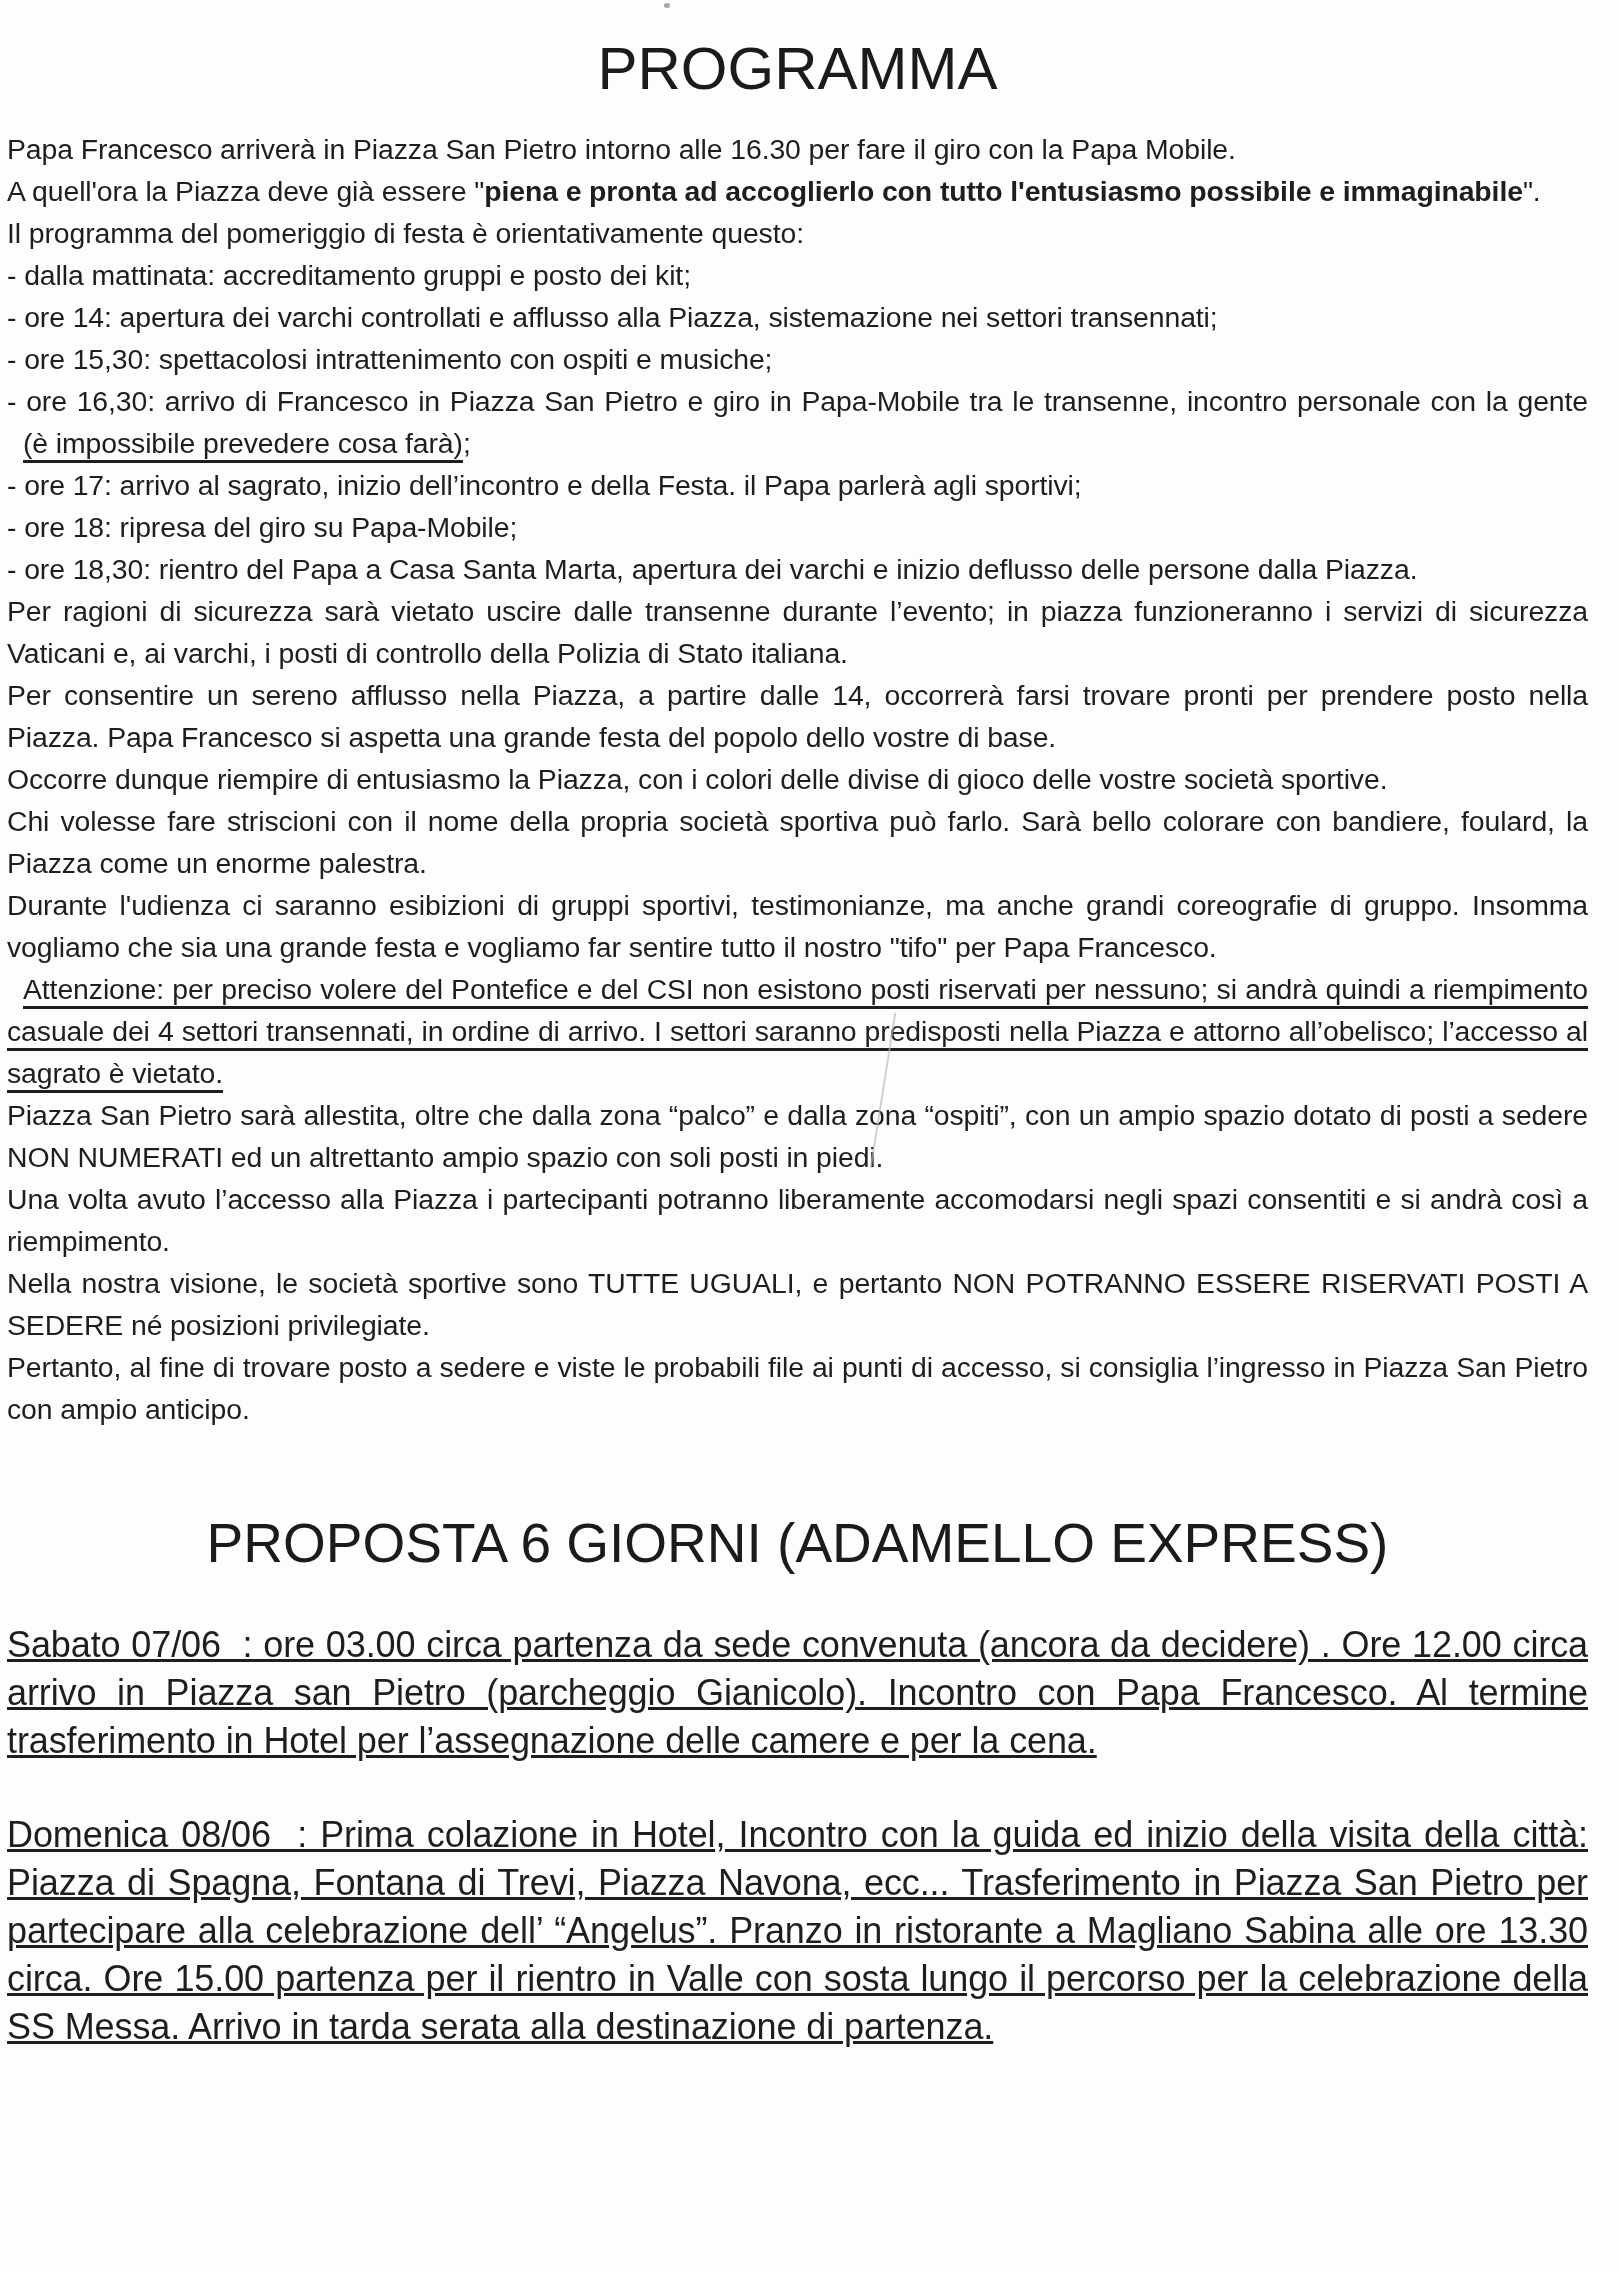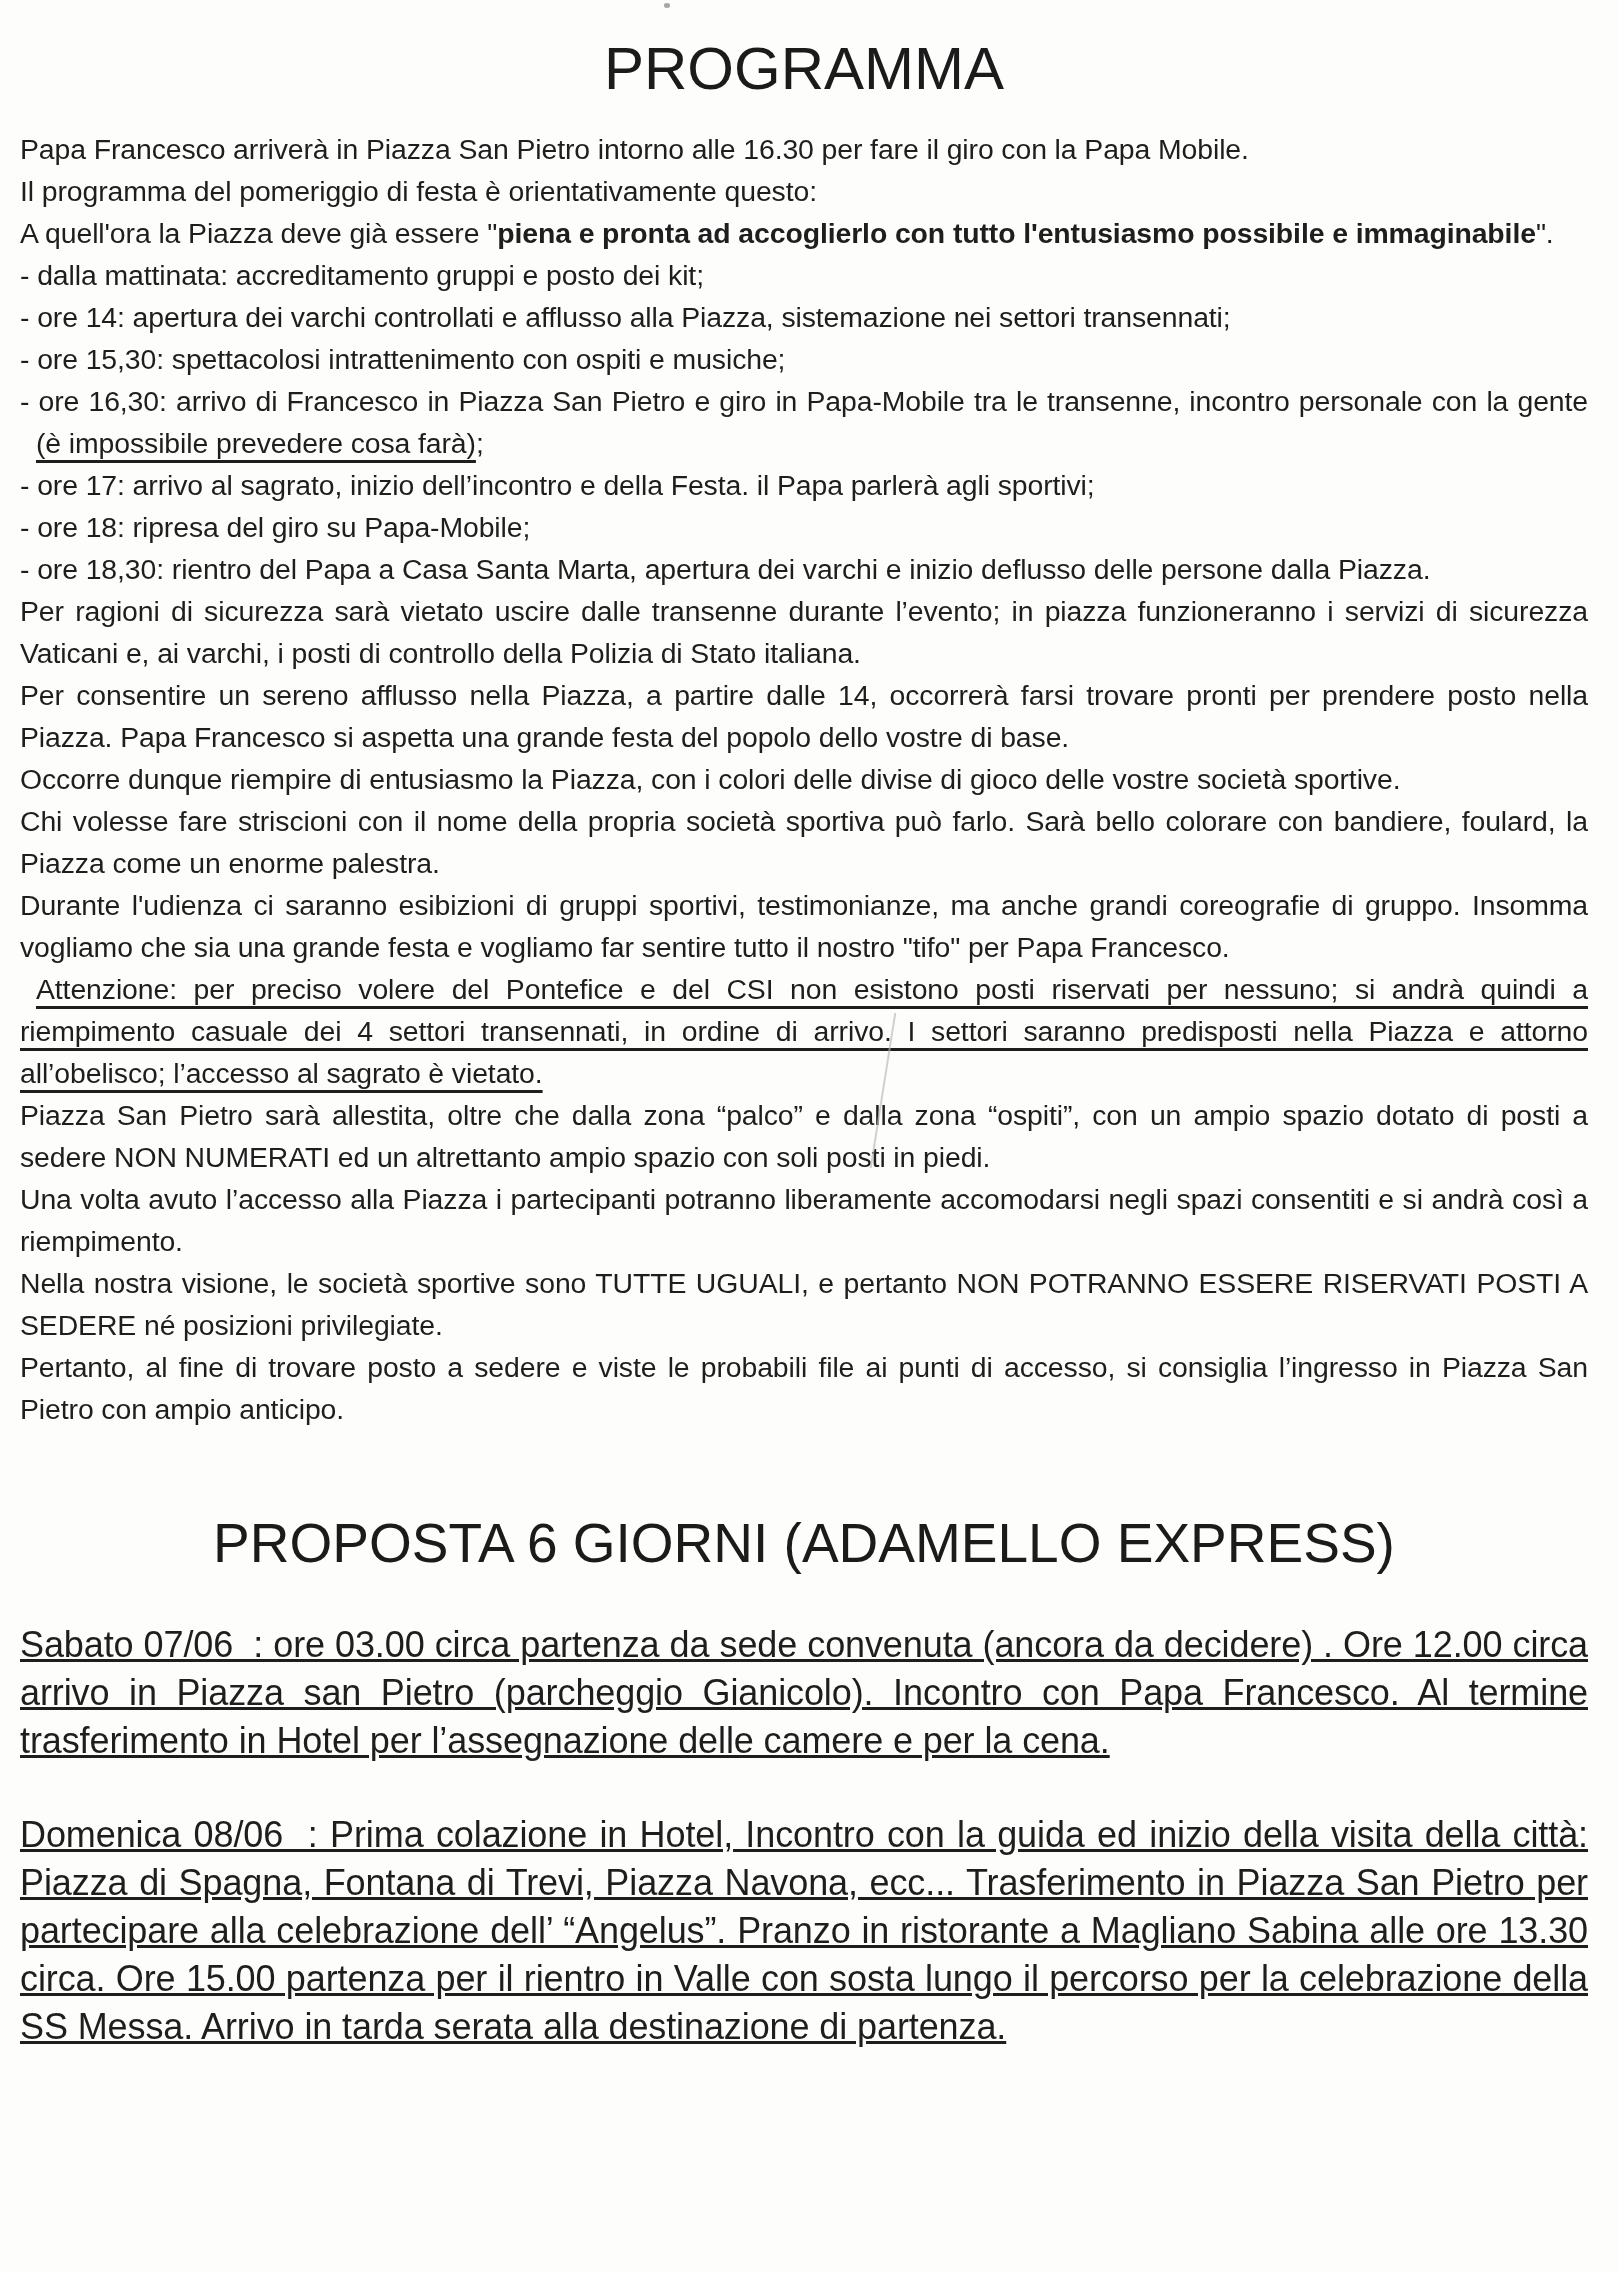--- a/index.html
+++ b/index.html
@@ -6,21 +6,21 @@
     margin: 0;
     padding: 0;
     background: #ffffff;
   }
   .page {
     position: relative;
     width: 1619px;
     height: 2273px;
     box-sizing: border-box;
     background: #fdfdfc;
-    padding: 34px 31px 0 20px;
+    padding: 34px 31px 0 7px;
     font-family: "Liberation Sans", "DejaVu Sans", sans-serif;
     color: #1e1e1e;
     overflow: hidden;
   }
   .doc-title {
     font-size: 60px;
     font-weight: 400;
     text-align: center;
     margin: 0 0 25.4px 0;
     color: #1b1b1b;
@@ -76,22 +76,22 @@
 <body>
 
 <div class="page">
   <span class="speck speck-top"></span>
   <span class="scratch"></span>
 
   <h1 class="doc-title">PROGRAMMA</h1>
 
   <div class="section-1">
     <p><span>Papa Francesco arriverà in Piazza San Pietro intorno alle 16.30 per fare il giro con la Papa Mobile.</span></p>
+    <p><span>A quell'ora la Piazza deve già essere "</span><span class="b">piena e pronta ad accoglierlo con tutto l'entusiasmo possibile e immaginabile</span><span>".</span></p>
     <p><span>Il programma del pomeriggio di festa è orientativamente questo:</span></p>
-    <p><span>A quell'ora la Piazza deve già essere "</span><span class="b">piena e pronta ad accoglierlo con tutto l'entusiasmo possibile e immaginabile</span><span>".</span></p>
     <p><span>- dalla mattinata: accreditamento gruppi e posto dei kit;</span></p>
     <p><span>- ore 14: apertura dei varchi controllati e afflusso alla Piazza, sistemazione nei settori transennati;</span></p>
     <p><span>- ore 15,30: spettacolosi intrattenimento con ospiti e musiche;</span></p>
     <p><span>- ore 16,30: arrivo di Francesco in Piazza San Pietro e giro in Papa-Mobile tra le transenne, incontro personale con la gente </span><span class="u">(è impossibile prevedere cosa farà)</span><span>;</span></p>
     <p><span>- ore 17: arrivo al sagrato, inizio dell’incontro e della Festa. il Papa parlerà agli sportivi;</span></p>
     <p><span>- ore 18: ripresa del giro su Papa-Mobile;</span></p>
     <p><span>- ore 18,30: rientro del Papa a Casa Santa Marta, apertura dei varchi e inizio deflusso delle persone dalla Piazza.</span></p>
     <p><span>Per ragioni di sicurezza sarà vietato uscire dalle transenne durante l’evento; in piazza funzioneranno i servizi di sicurezza Vaticani e, ai varchi, i posti di controllo della Polizia di Stato italiana.</span></p>
     <p><span>Per consentire un sereno afflusso nella Piazza, a partire dalle 14, occorrerà farsi trovare pronti per prendere posto nella Piazza. Papa Francesco si aspetta una grande festa del popolo dello vostre di base.</span></p>
     <p><span>Occorre dunque riempire di entusiasmo la Piazza, con i colori delle divise di gioco delle vostre società sportive.</span></p>

